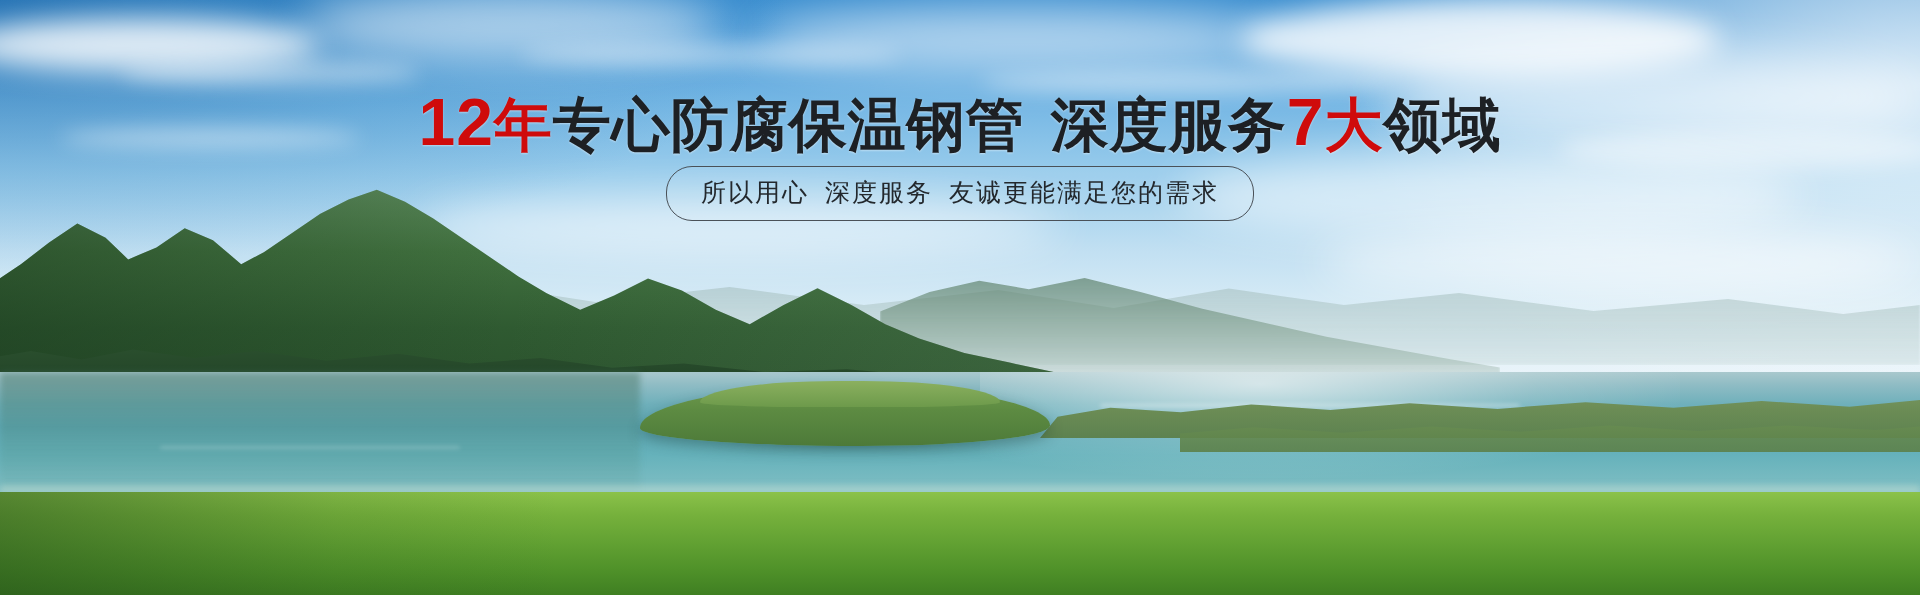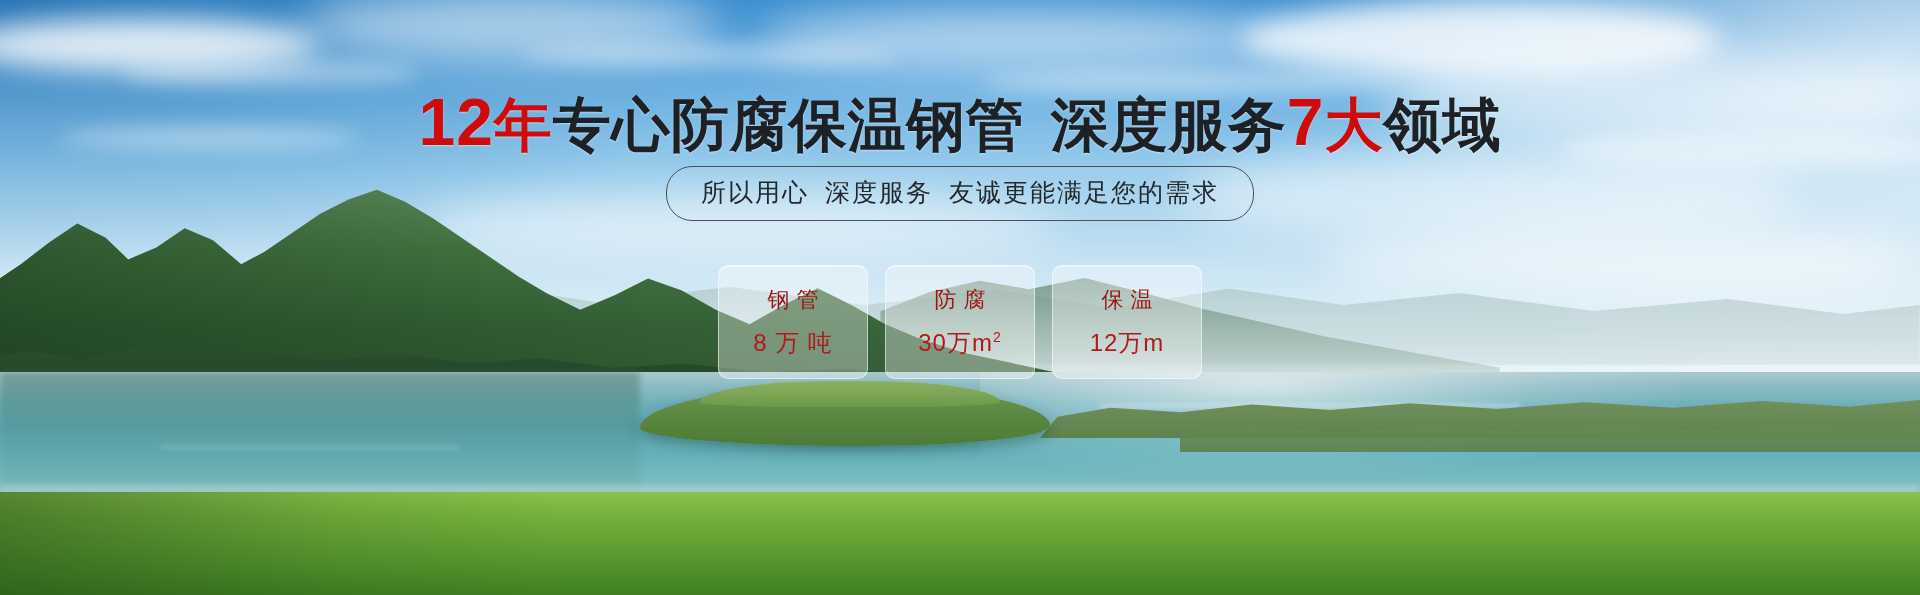--- a/index.html
+++ b/index.html
@@ -319,38 +319,14 @@
   <div class="grass-left-dark"></div>
 
   <div class="headline">
     <span class="num">12</span><span class="red">年</span><span>专心防腐保温钢管</span><span class="gap"></span><span>深度服务</span><span class="num">7</span><span class="red">大</span><span>领域</span>
   </div>
 
   <div class="subtitle-pill">
     <span>所以用心</span><span class="sp"></span><span>深度服务</span><span class="sp"></span><span>友诚更能满足您的需求</span>
   </div>
 
-  <div class="cards">
-
-    <div class="card">
-      <div class="c-title">钢管</div>
-      <div class="c-value">
-        <span>8 万 吨</span>
-      </div>
-    </div>
-
-    <div class="card">
-      <div class="c-title">防腐</div>
-      <div class="c-value">
-        <span>30万m</span><sup>2</sup>
-      </div>
-    </div>
-
-    <div class="card">
-      <div class="c-title">保温</div>
-      <div class="c-value">
-        <span>12万m</span>
-      </div>
-    </div>
-
-  </div>
 
 </div>
 
 </body></html>

